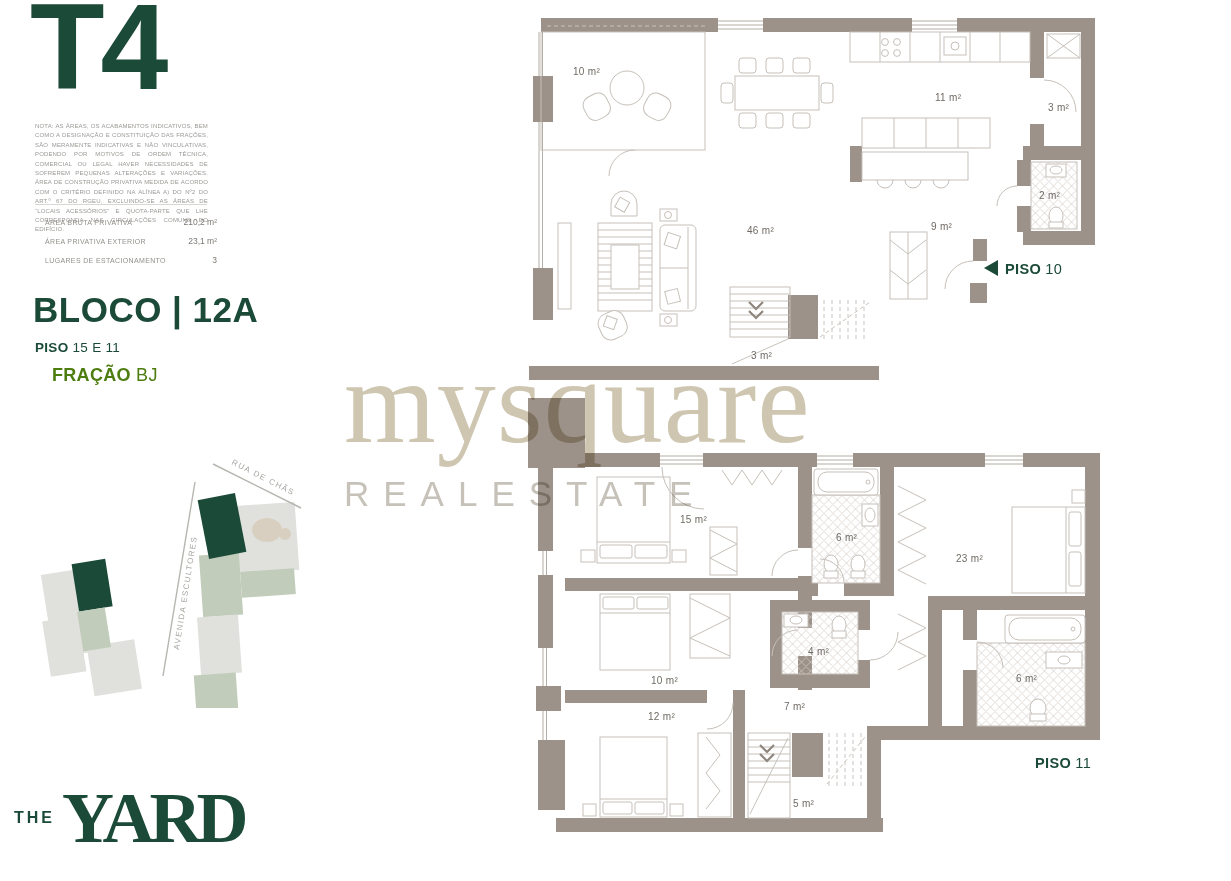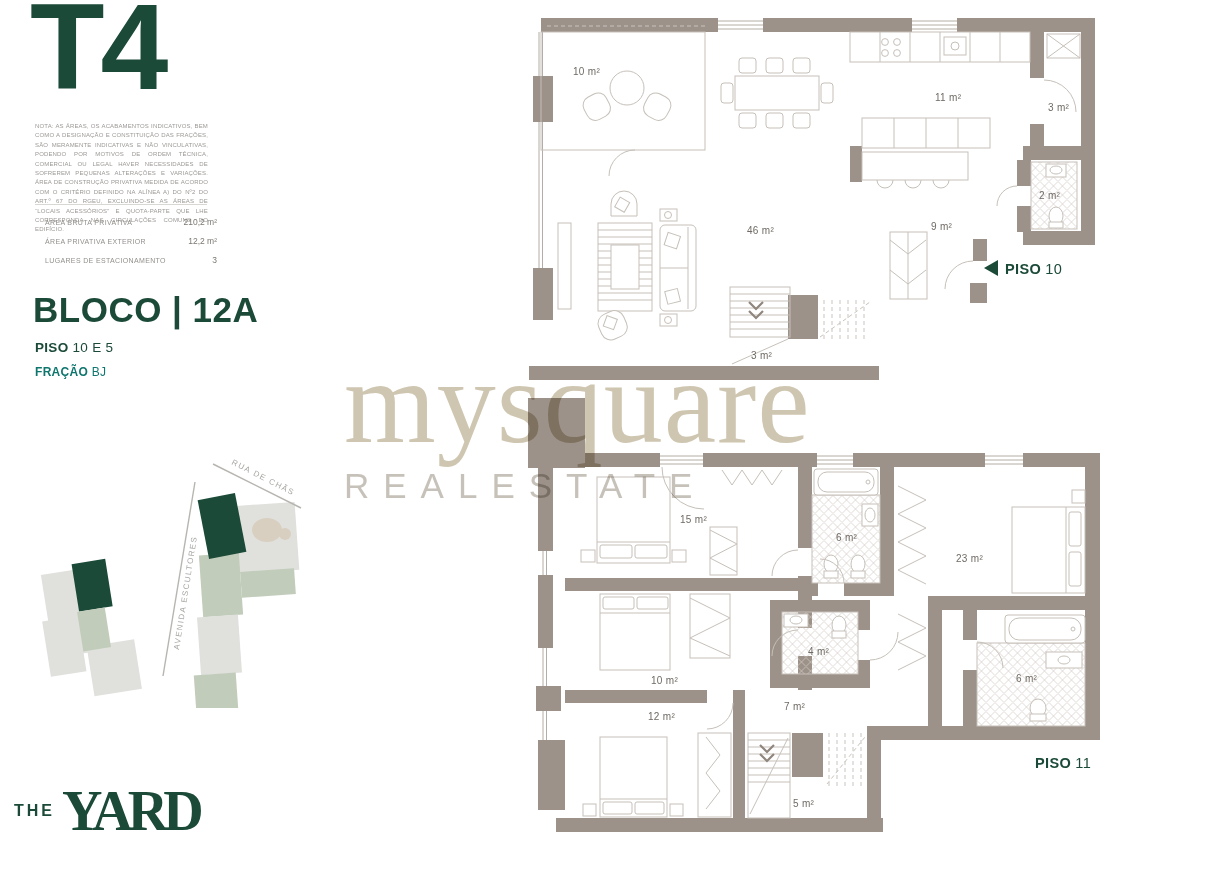--- a/index.html
+++ b/index.html
@@ -11,36 +11,36 @@
   .disclaimer{position:absolute;left:35px;top:116px;width:173px;font-size:6px;
       line-height:9.4px;color:#9b9995;text-align:justify;letter-spacing:.15px}
   .rule{position:absolute;left:35px;top:204px;width:172px;border-top:1px solid #d9d7d3}
   .areas{position:absolute;left:45px;top:217px;width:172px}
   .area-row{display:flex;justify-content:space-between;align-items:baseline;margin-bottom:9px}
   .area-label{font-size:7px;color:#92908b;letter-spacing:.35px}
   .area-value{font-size:8.5px;color:#7c7872}
   .bloco{position:absolute;left:33px;top:290px;font-size:35px;font-weight:700;
       color:#1b4a38;letter-spacing:.5px}
   .piso-line{position:absolute;left:35px;top:340px;font-size:13.5px;color:#1b4a38;letter-spacing:.3px}
-  .fracao-line{position:absolute;left:35px;top:365px;font-size:12px;color:#0f766e;letter-spacing:.3px}
+  .fracao-line{position:absolute;left:52px;top:365px;font-size:18px;color:#4d7c0f;letter-spacing:.3px}
   .bold{font-weight:700}
   .map-svg{position:absolute;left:35px;top:438px}
   .street{font-size:8px;fill:#a8a7a3;letter-spacing:1.4px}
   
   .brand{position:absolute;left:14px;top:786px;display:flex;align-items:center}
   .brand-the{font-size:16px;font-weight:700;letter-spacing:3px;color:#1b4a38;
       margin-right:7px;}
-  .brand-yard{font-family:"Liberation Serif",serif;font-weight:700;font-size:56px;
+  .brand-yard{font-family:"Liberation Serif",serif;font-weight:700;font-size:72px;
       color:#1b4a38;letter-spacing:-5px;line-height:.9}
   
   .watermark{position:absolute;left:344px;top:344px;width:570px;
       z-index:30;pointer-events:none;mix-blend-mode:multiply}
   .wm-name{font-family:"Liberation Serif",serif;font-size:118px;color:#c7bda4;
       opacity:.85;line-height:1;letter-spacing:1px}
-  .wm-tag{font-size:35px;font-weight:400;color:#b9b3a8;letter-spacing:14px;opacity:.8;margin-top:4px}
+  .wm-tag{font-size:35px;font-weight:400;color:#b9b3a8;letter-spacing:14px;opacity:.8;margin-top:12px}
   
   .plan{position:absolute;z-index:10}
   .plan1{left:527px;top:6px}
   .plan2{left:536px;top:446px}
   .wallg{fill:#9c9289}
   .f2{fill:#ffffff;stroke:#c6c0b9;stroke-width:1}
   .f2n{fill:none;stroke:#c6c0b9;stroke-width:1}
   .thin{stroke:#c6c0b9;stroke-width:1;fill:none}
   .glass{stroke:#b4ada5;stroke-width:1}
   .dash{stroke:#c9c4bd;stroke-width:1;fill:none;stroke-dasharray:4 3}
@@ -62,32 +62,32 @@
 
   <div class="rule"></div>
 
   <div class="areas">
     <div class="area-row">
       <span class="area-label">ÁREA BRUTA PRIVATIVA</span>
       <span class="area-value">210,2 m²</span>
     </div>
     <div class="area-row">
       <span class="area-label">ÁREA PRIVATIVA EXTERIOR</span>
-      <span class="area-value">12,2 m²</span>
+      <span class="area-value">23,1 m²</span>
     </div>
     <div class="area-row">
       <span class="area-label">LUGARES DE ESTACIONAMENTO</span>
       <span class="area-value">3</span>
     </div>
   </div>
 
   <div class="bloco">BLOCO | 12A</div>
   <div class="piso-line">
     <span class="bold">PISO</span>
-    <span>10 E 5</span>
+    <span>15 E 11</span>
   </div>
   <div class="fracao-line">
     <span class="bold">FRAÇÃO</span>
     <span>BJ</span>
   </div>
 
   <svg class="map-svg" width="270" height="270" viewBox="0 0 270 270">
     <g transform="rotate(-9 55 185)">
       <rect x="14" y="130" width="50" height="84" fill="#e0e1dd"></rect>
       <rect x="8" y="176" width="36" height="56" fill="#e0e1dd"></rect>

